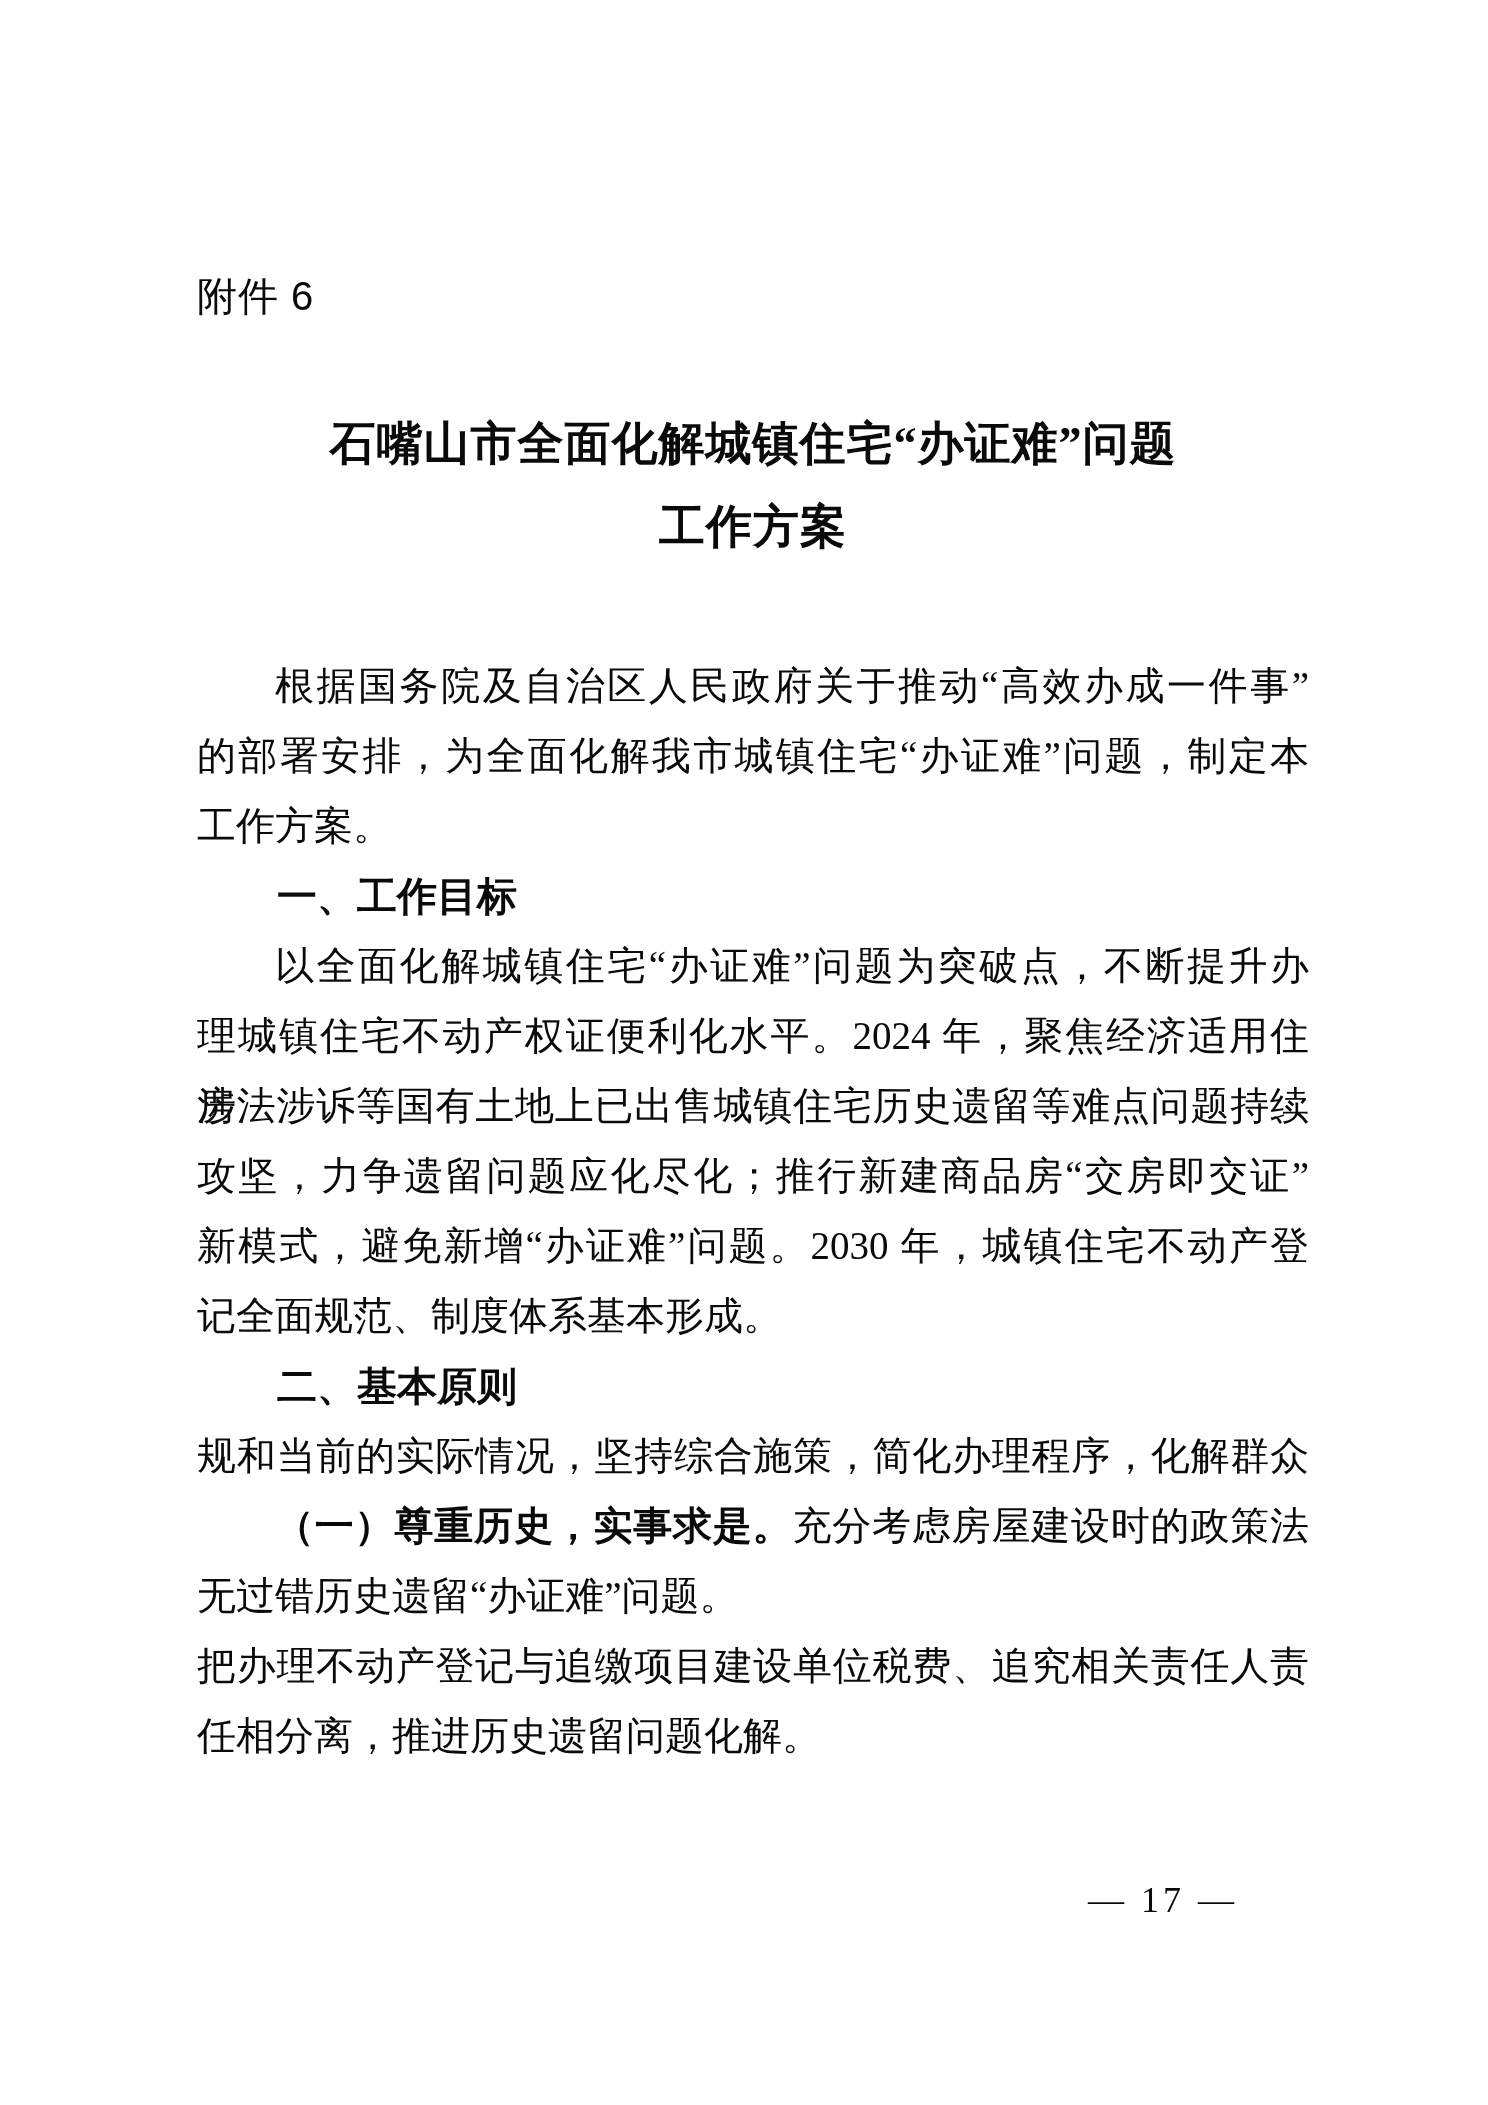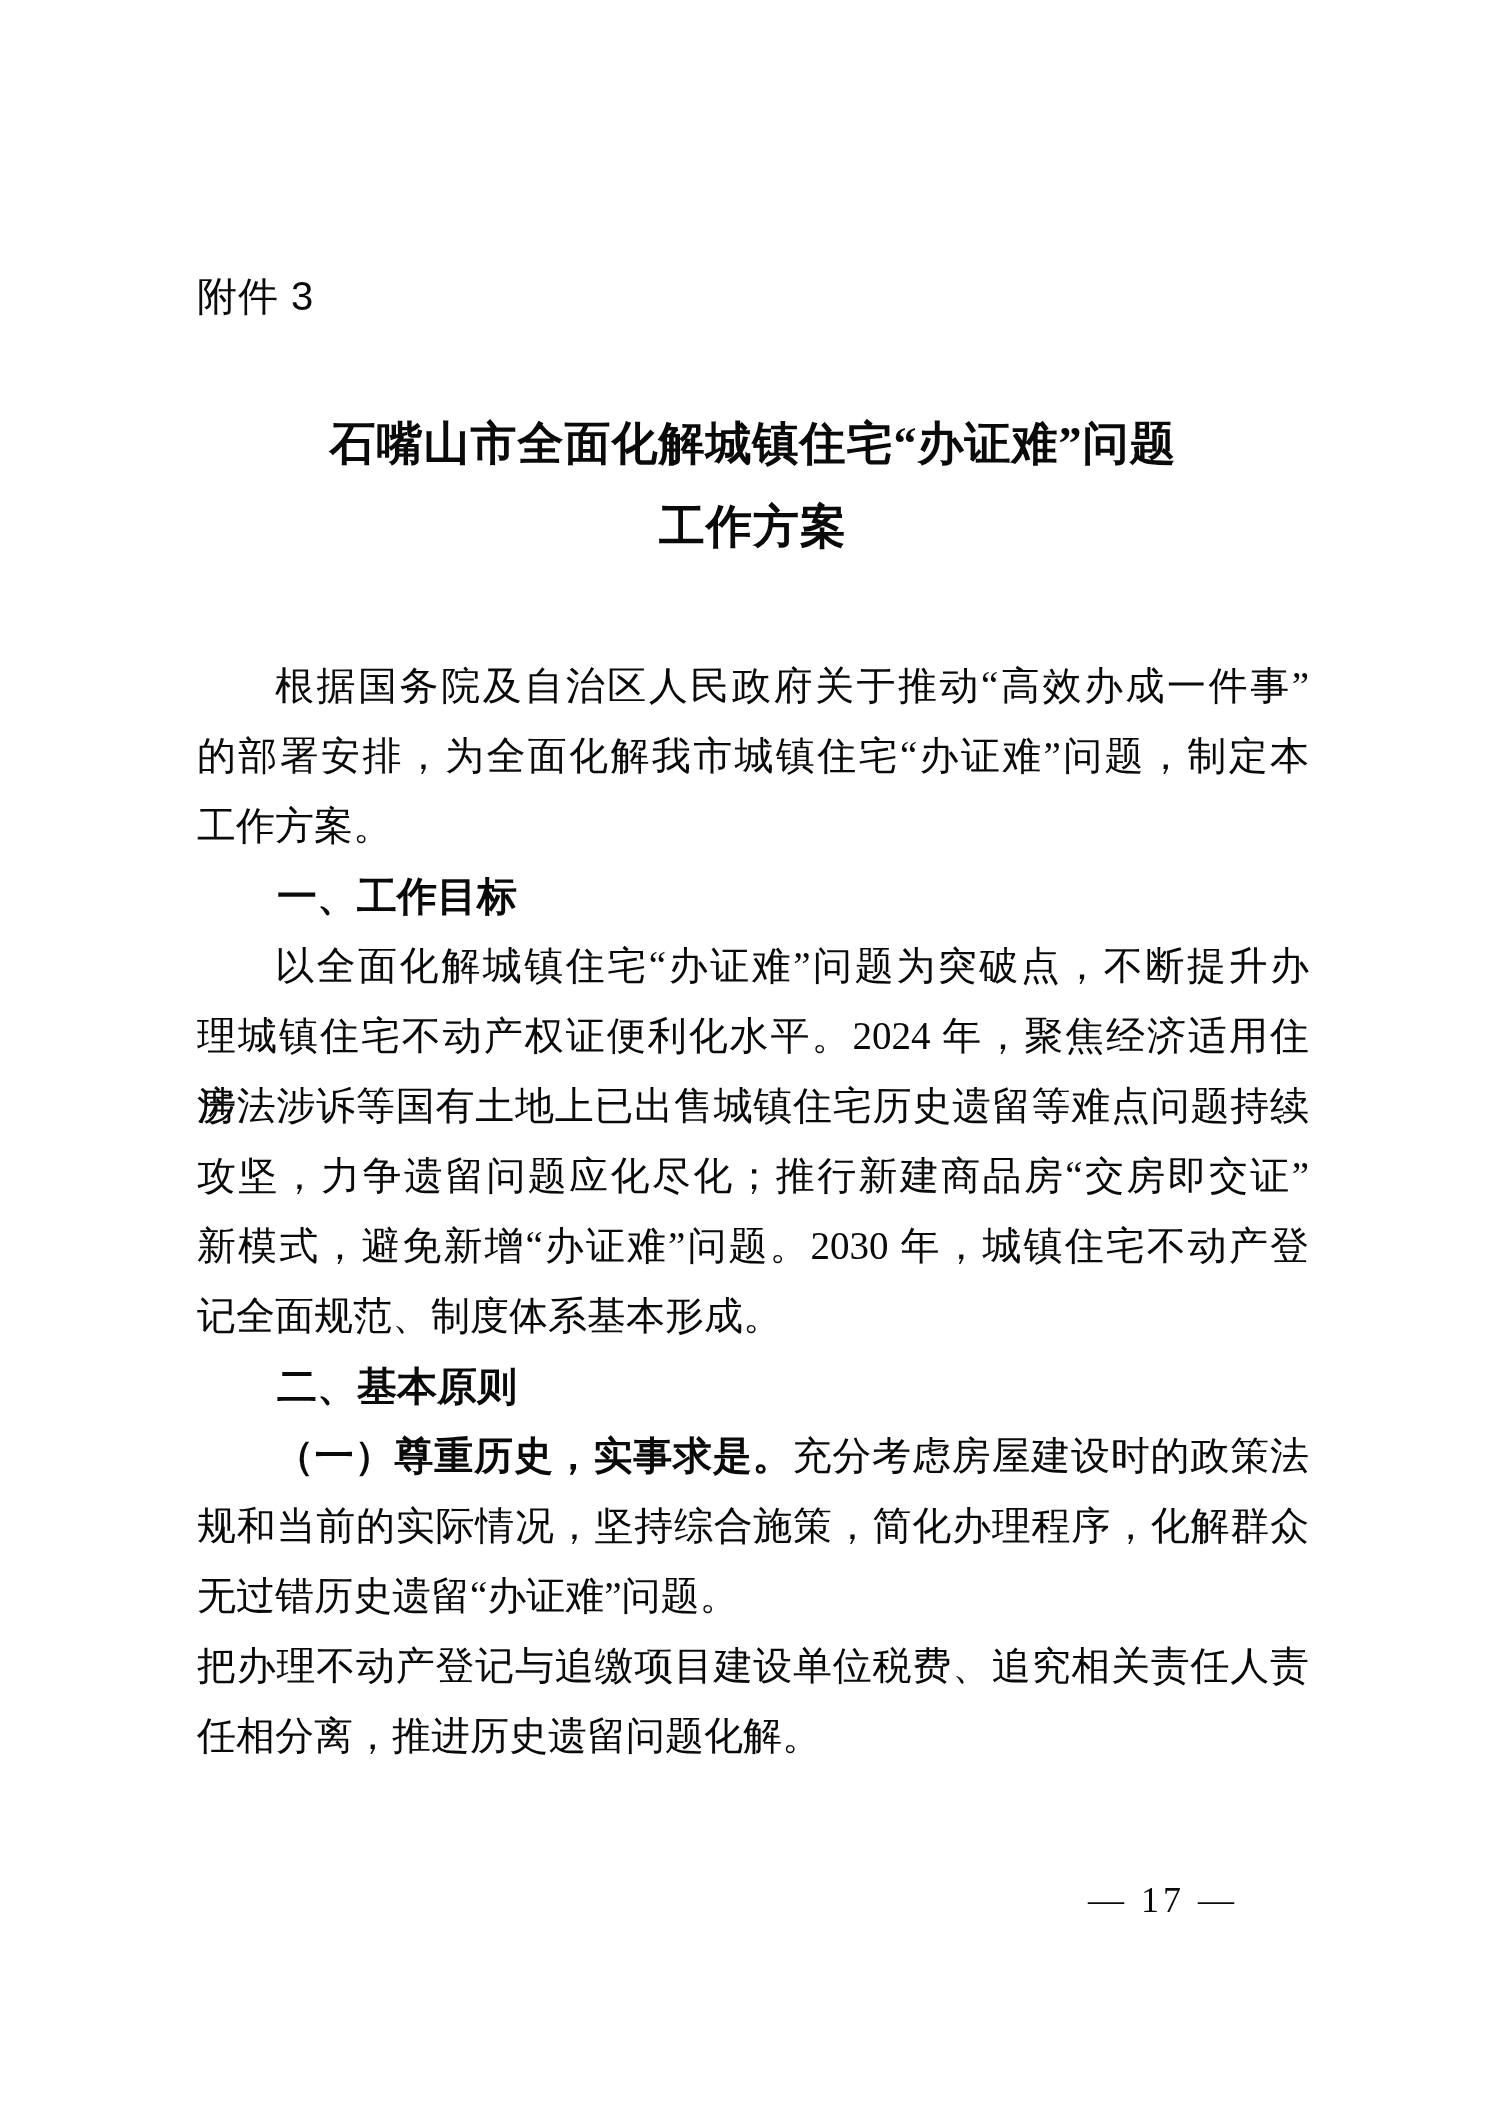--- a/index.html
+++ b/index.html
@@ -78,21 +78,21 @@
     line-height: 44px;
     letter-spacing: 4px;
     white-space: nowrap;
   }
 </style>
 </head>
 <body>
 
 <div class="page">
 
-  <div class="attachment">附件 3</div>
+  <div class="attachment">附件 6</div>
 
   <div class="title">
     <div>石嘴山市全面化解城镇住宅“办证难”问题</div>
     <div>工作方案</div>
   </div>
 
   <div class="doc-body">
 
     <div class="line indent j">根据国务院及自治区人民政府关于推动“高效办成一件事”</div>
     <div class="line j">的部署安排，为全面化解我市城镇住宅“办证难”问题，制定本</div>
@@ -102,22 +102,22 @@
 
     <div class="line indent j">以全面化解城镇住宅“办证难”问题为突破点，不断提升办</div>
     <div class="line j">理城镇住宅不动产权证便利化水平。2024 年，聚焦经济适用住房、</div>
     <div class="line j">涉法涉诉等国有土地上已出售城镇住宅历史遗留等难点问题持续</div>
     <div class="line j">攻坚，力争遗留问题应化尽化；推行新建商品房“交房即交证”</div>
     <div class="line j">新模式，避免新增“办证难”问题。2030 年，城镇住宅不动产登</div>
     <div class="line">记全面规范、制度体系基本形成。</div>
 
     <div class="line heading">二、基本原则</div>
 
+    <div class="line j">规和当前的实际情况，坚持综合施策，简化办理程序，化解群众</div>
     <div class="line indent j"><b class="lead">（一）尊重历史，实事求是。</b><span>充分考虑房屋建设时的政策法</span></div>
-    <div class="line j">规和当前的实际情况，坚持综合施策，简化办理程序，化解群众</div>
     <div class="line">无过错历史遗留“办证难”问题。</div>
 
     <div class="line j">把办理不动产登记与追缴项目建设单位税费、追究相关责任人责</div>
     <div class="line">任相分离，推进历史遗留问题化解。</div>
 
   </div>
 
   <div class="pagenum">— 17 —</div>
 
 </div>

